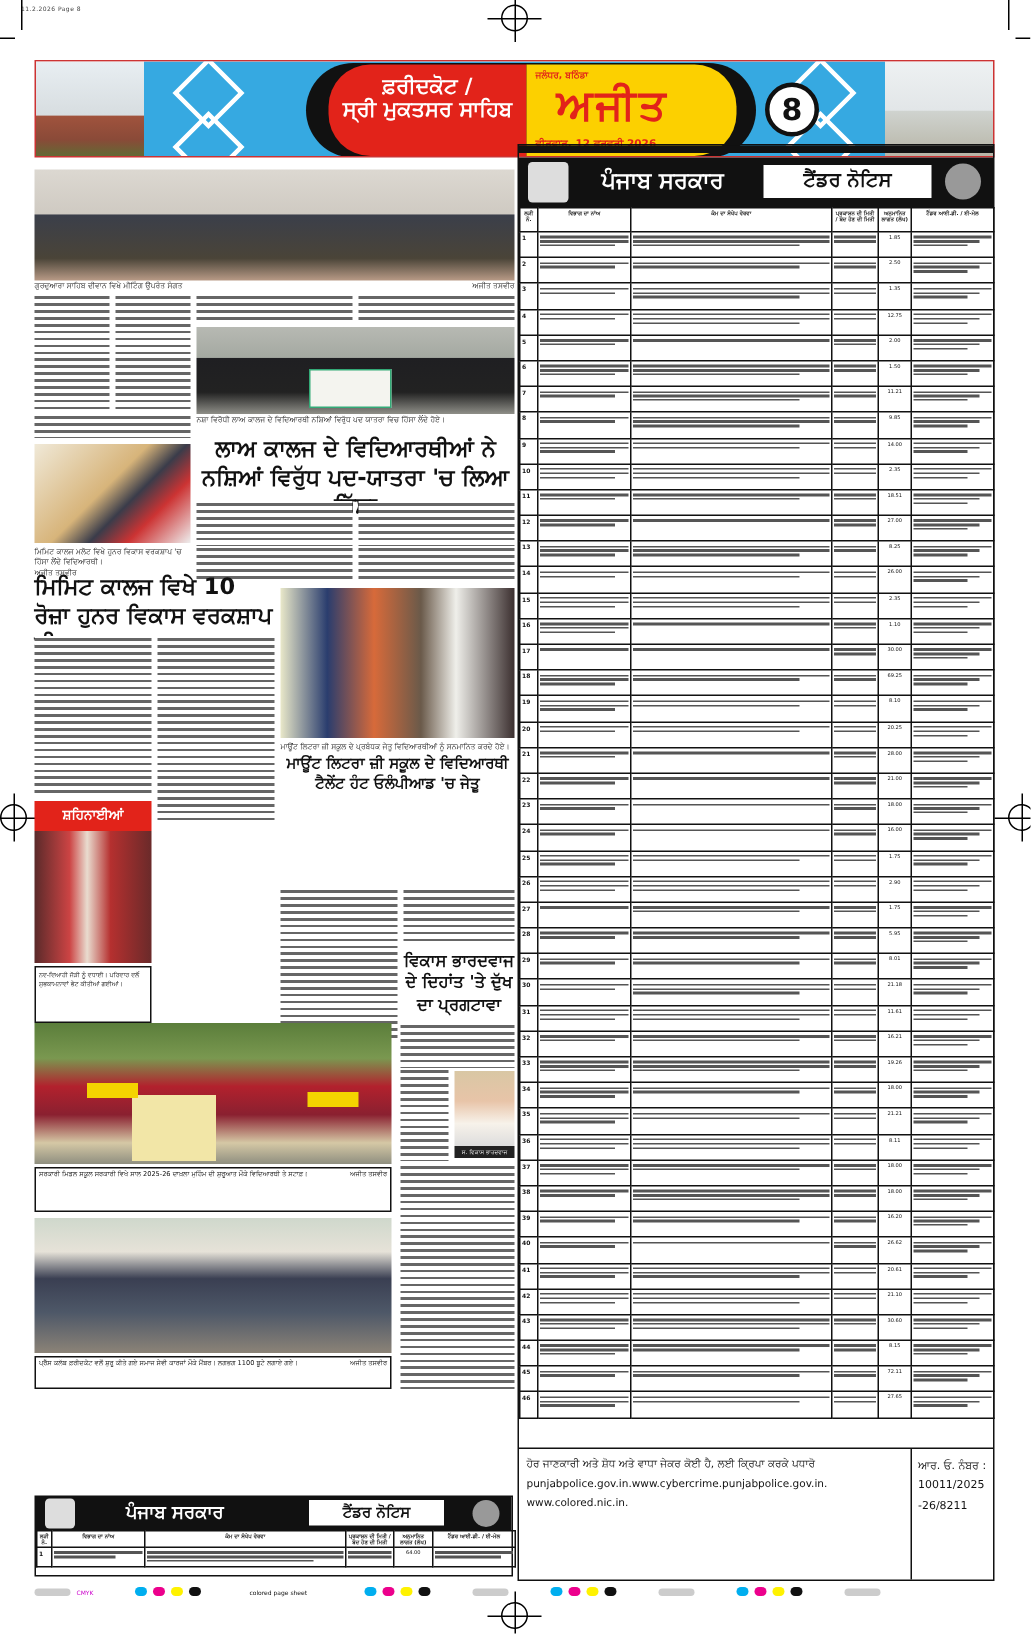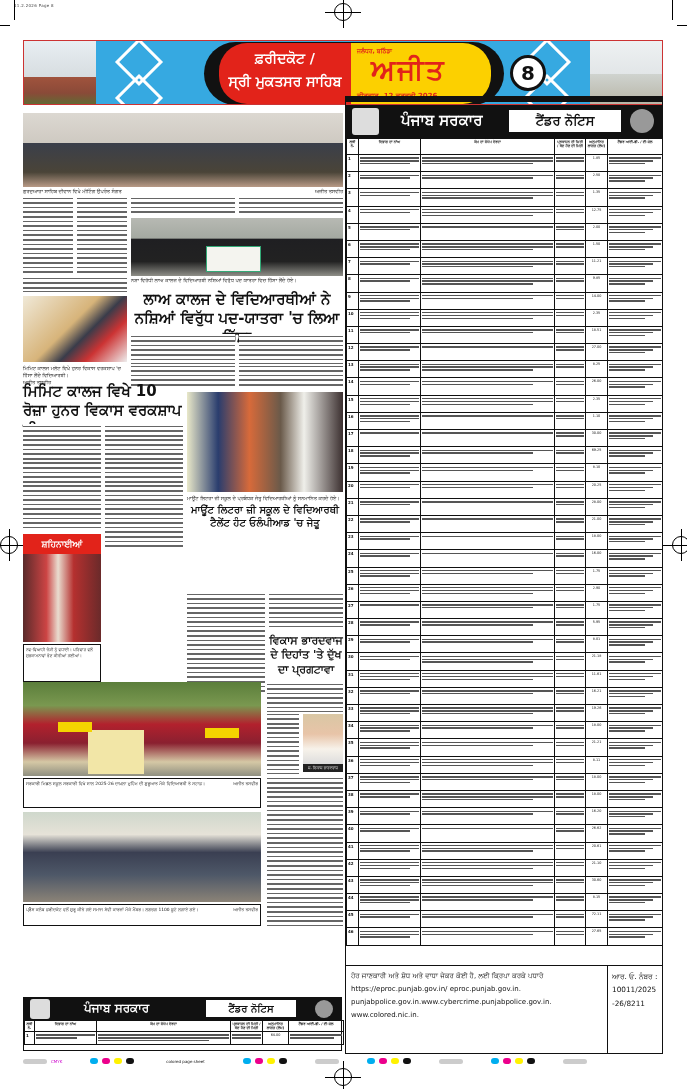--- a/index.html
+++ b/index.html
@@ -15,21 +15,21 @@
 
 .mast{position:absolute;left:23px;top:40px;width:640px;height:65px;border:1px solid #c33;background:#fff;overflow:hidden}
 .mast .band{position:absolute;left:72px;right:72px;top:0;bottom:0;background:#36a9e1}
 .mast .diam{position:absolute;width:34px;height:34px;border:3px solid #fff;transform:rotate(45deg)}
 .mast .lphoto{position:absolute;left:0;top:0;width:72px;height:65px;background:linear-gradient(#e8eef2,#d7dde0 55%,#a0533d 56%,#8a4a38 80%,#5b6f33)}
 .mast .rphoto{position:absolute;right:0;top:0;width:72px;height:65px;background:linear-gradient(#eef1f2,#e2e6e8 50%,#cfd3cf 51%,#b6b3a4)}
 .mast .pill{position:absolute;left:180px;top:1px;width:300px;height:63px;border-radius:32px;background:#111}
 .mast .red{position:absolute;left:195px;top:2px;width:132px;height:61px;background:#e2231a;border-radius:28px 0 0 28px}
 .mast .red .t1,.mast .red .t2{color:#fff;font-weight:bold;text-align:center;font-size:14px;line-height:1.1}
 .mast .red .t1{margin-top:8px}
-.mast .red .t2{margin-top:8px}
+.mast .red .t2{margin-top:0}
 .mast .yel{position:absolute;left:327px;top:2px;width:140px;height:61px;background:#fcd000;border-radius:0 28px 28px 0}
 .mast .yel .small{position:absolute;left:6px;top:4px;font-size:6px;color:#e2231a;font-weight:bold}
 .mast .yel .brand{position:absolute;left:20px;top:10px;font-size:28px;font-weight:bold;color:#e2231a;letter-spacing:2px}
 .mast .yel .date{position:absolute;left:6px;top:49px;font-size:7px;color:#e2231a;font-weight:bold}
 .mast .num{position:absolute;left:486px;top:14px;width:36px;height:36px;border-radius:50%;background:#fff;border:3px solid #111;font-size:20px;font-weight:bold;text-align:center;line-height:30px}
 
 
 .news{position:absolute;left:23px;top:113px;width:320px}
 .photo{background:#777;position:relative;overflow:hidden}
 .cap{font-size:5px;line-height:1.4;color:#222;display:flex;justify-content:space-between;padding:1px 0}
@@ -1234,21 +1234,20 @@
               <span class="ln"></span>
               <span class="ln m"></span>
               <span class="ln s"></span>
             </td>
           </tr>
         </tbody>
     </table>
     <div class="tfoot">
       <div class="l">
         <div>ਹੋਰ ਜਾਣਕਾਰੀ ਅਤੇ ਸ਼ੋਧ ਅਤੇ ਵਾਧਾ ਜੇਕਰ ਕੋਈ ਹੈ, ਲਈ ਕ੍ਰਿਪਾ ਕਰਕੇ ਪਧਾਰੋ</div>
-        <div>https://eproc.punjab.gov.in/ eproc.punjab.gov.in.</div>
         <div>punjabpolice.gov.in.www.cybercrime.punjabpolice.gov.in. www.colored.nic.in.</div>
       </div>
       <div class="r">
         <div>ਆਰ. ਓ. ਨੰਬਰ :</div>
         <div style="word-break:break-all">10011/2025-26/8211</div>
       </div>
     </div>
   </div>
 
   <div class="bt">

